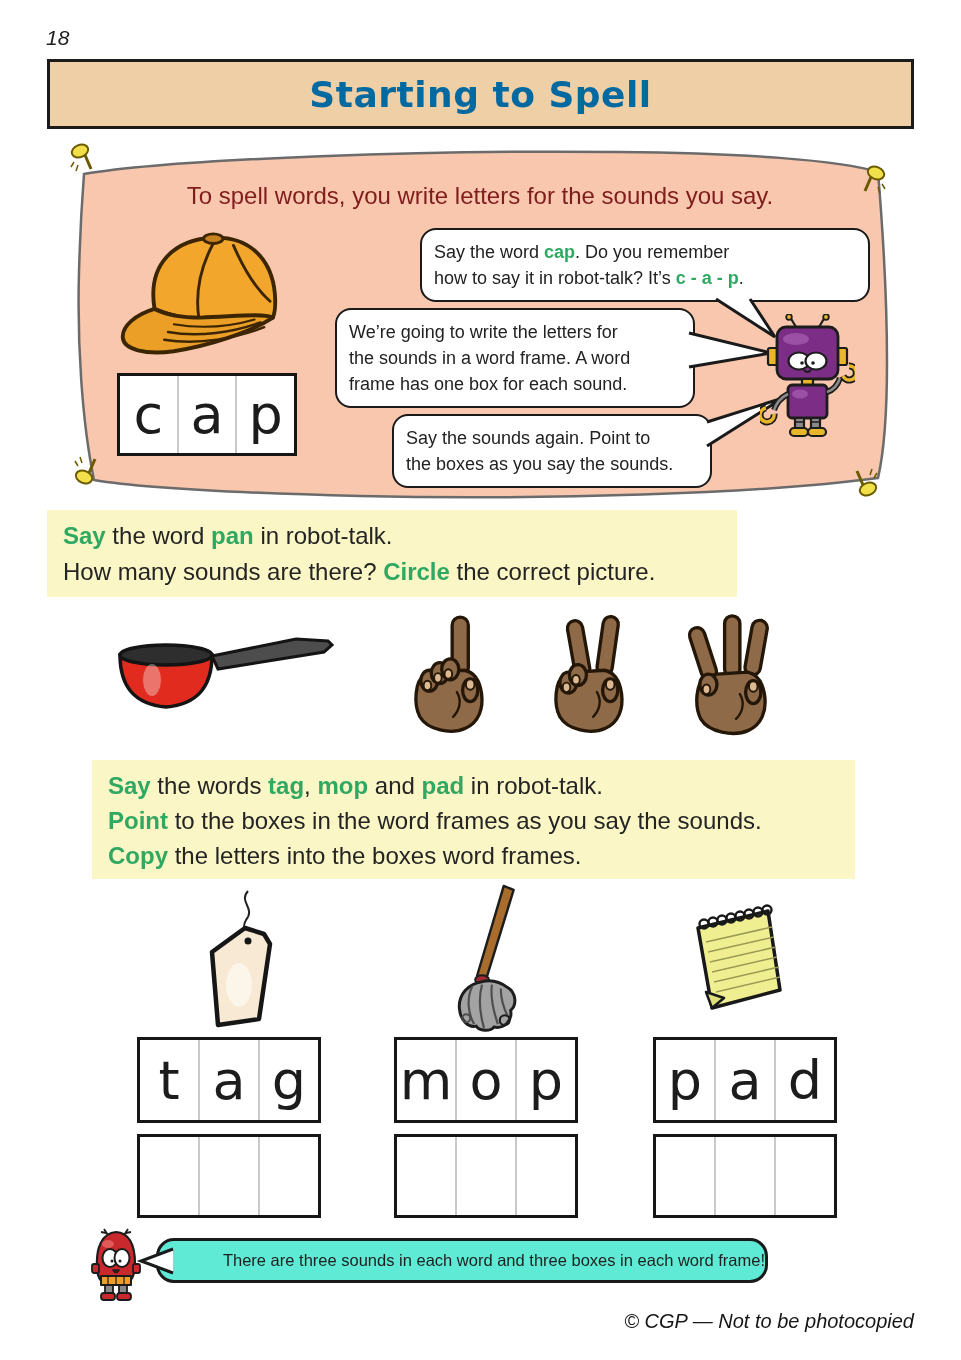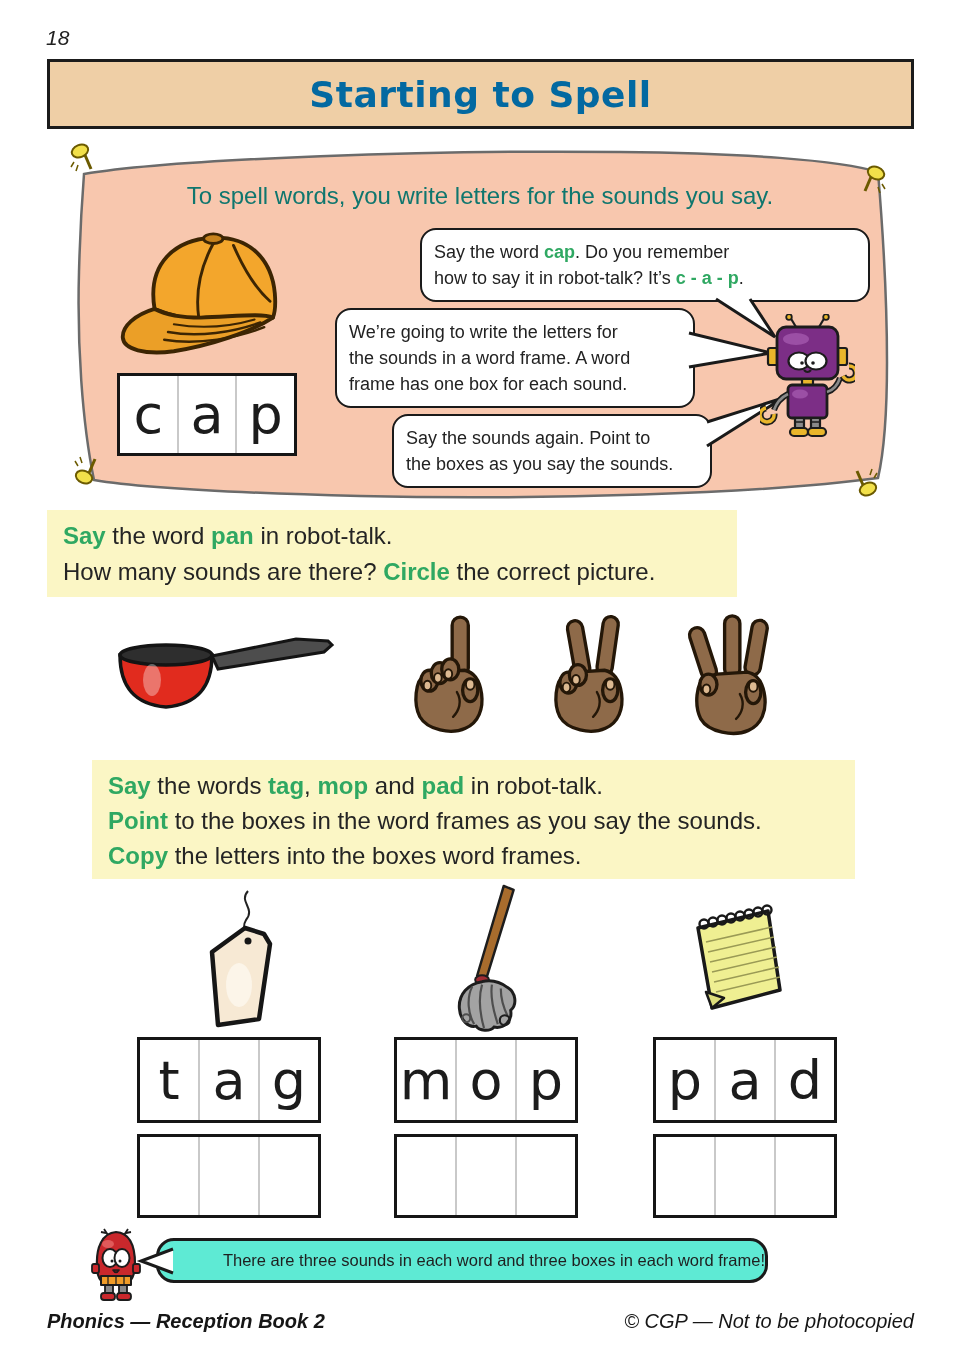--- a/index.html
+++ b/index.html
@@ -10,21 +10,21 @@
   
   .page-number{left:46px;top:26px;font-style:italic;font-size:21px;color:#222;}
   .title-banner{left:47px;top:59px;width:867px;height:70px;background:var(--title-tan,#efcfa6);
     border:3px solid #1b1b1b;display:flex;align-items:center;justify-content:center;box-sizing:border-box;}
   .title-banner h1{margin:0;font-family:"DejaVu Sans",sans-serif;font-size:36px;font-weight:700;color:#0369a1;letter-spacing:.5px;}
 
   
   .intro-banner{left:60px;top:142px;width:840px;height:368px;}
   .banner-bg{position:absolute;left:0;top:0;width:100%;height:100%;}
   .intro-heading{position:absolute;left:30px;top:40px;width:780px;text-align:center;
-    font-size:24px;color:#0f766e;}
+    font-size:24px;color:#7f1d1d;}
   .pin{position:absolute;width:26px;height:30px;}
 
   
   .bubble{position:absolute;background:#fff;border:2.5px solid #1a1a1a;border-radius:16px;
     padding:9px 12px;font-size:18px;line-height:26px;color:#222;z-index:2;box-sizing:border-box;}
   .bubble-line{white-space:nowrap;}
   .tail{position:absolute;z-index:3;overflow:visible;}
   .accent{color:var(--accent-green,#2fa862);font-weight:700;}
 
   
@@ -360,16 +360,15 @@
   </svg>
 
   <div class="hint-bubble" style="left:156px;top:1238px;width:612px;height:45px;">
     <span>There are three sounds in each word and three boxes in each word frame!</span>
   </div>
   <svg class="tail" style="left:139px;top:1247px;width:36px;height:30px;" viewBox="0 0 36 30">
     <polygon points="34,2 2,14 34,26" fill="#fff"></polygon>
       <path d="M34 2 L2 14 L34 26" fill="none" stroke="#1a1a1a" stroke-width="3"></path>
   </svg>
 
-  <div class="abs footer-left">Phonics — Reception Book 2</div>
   <div class="abs footer-right">© CGP — Not to be photocopied</div>
 
 </div>
 
 </body></html>

